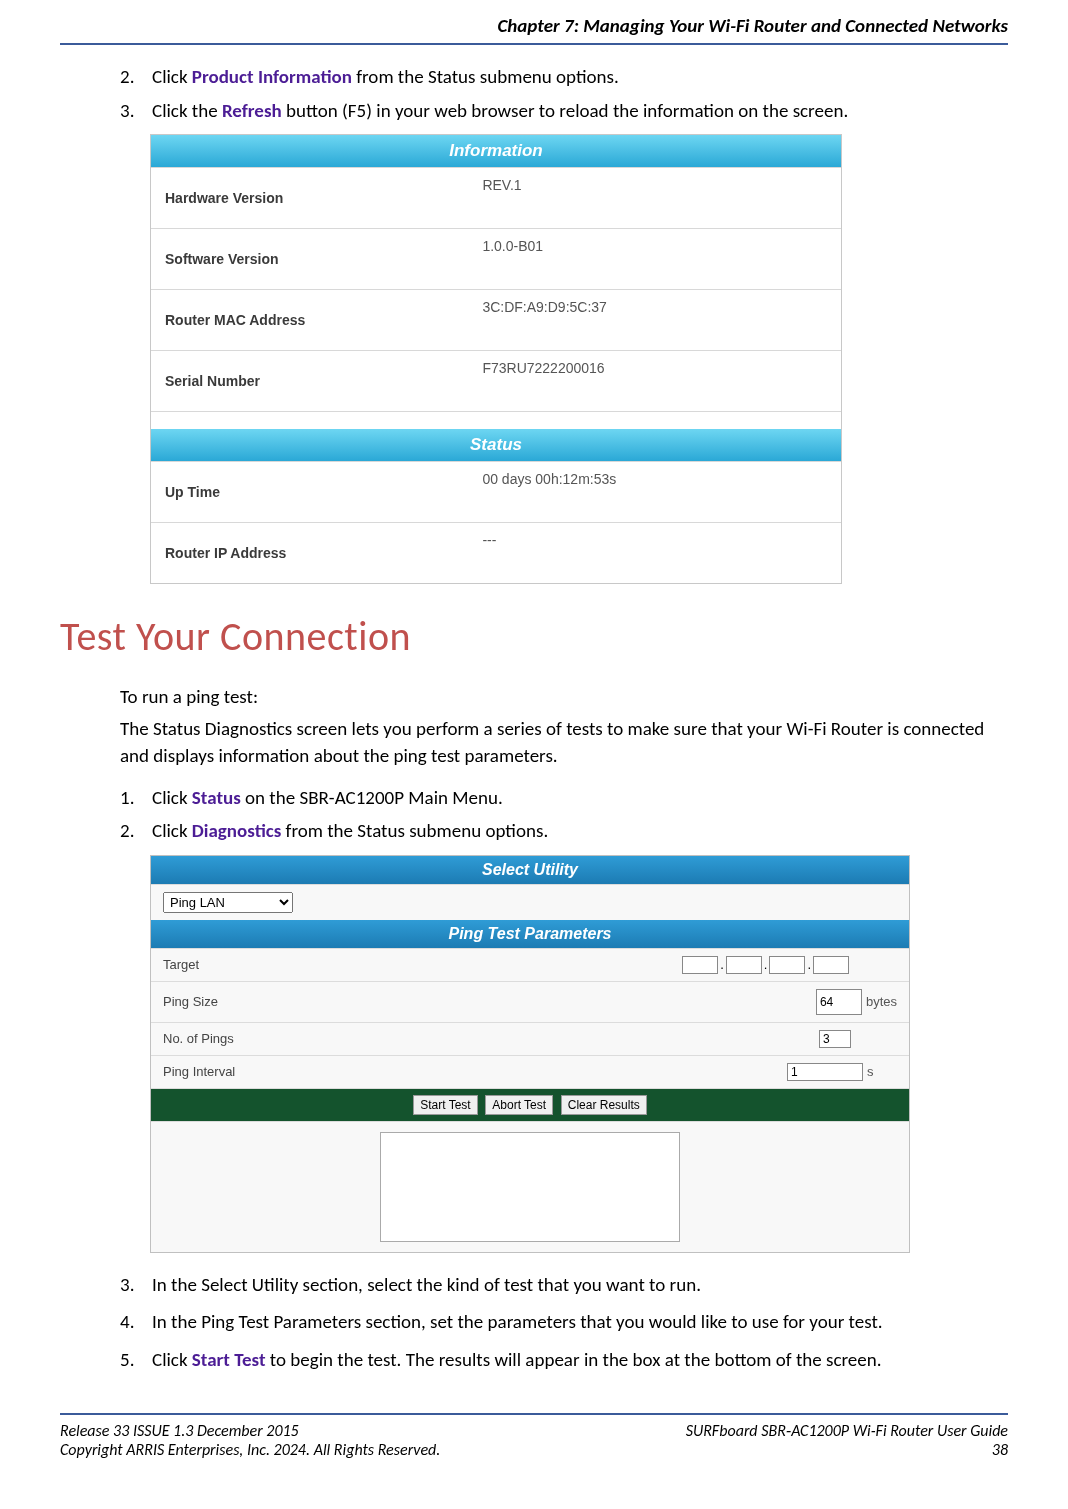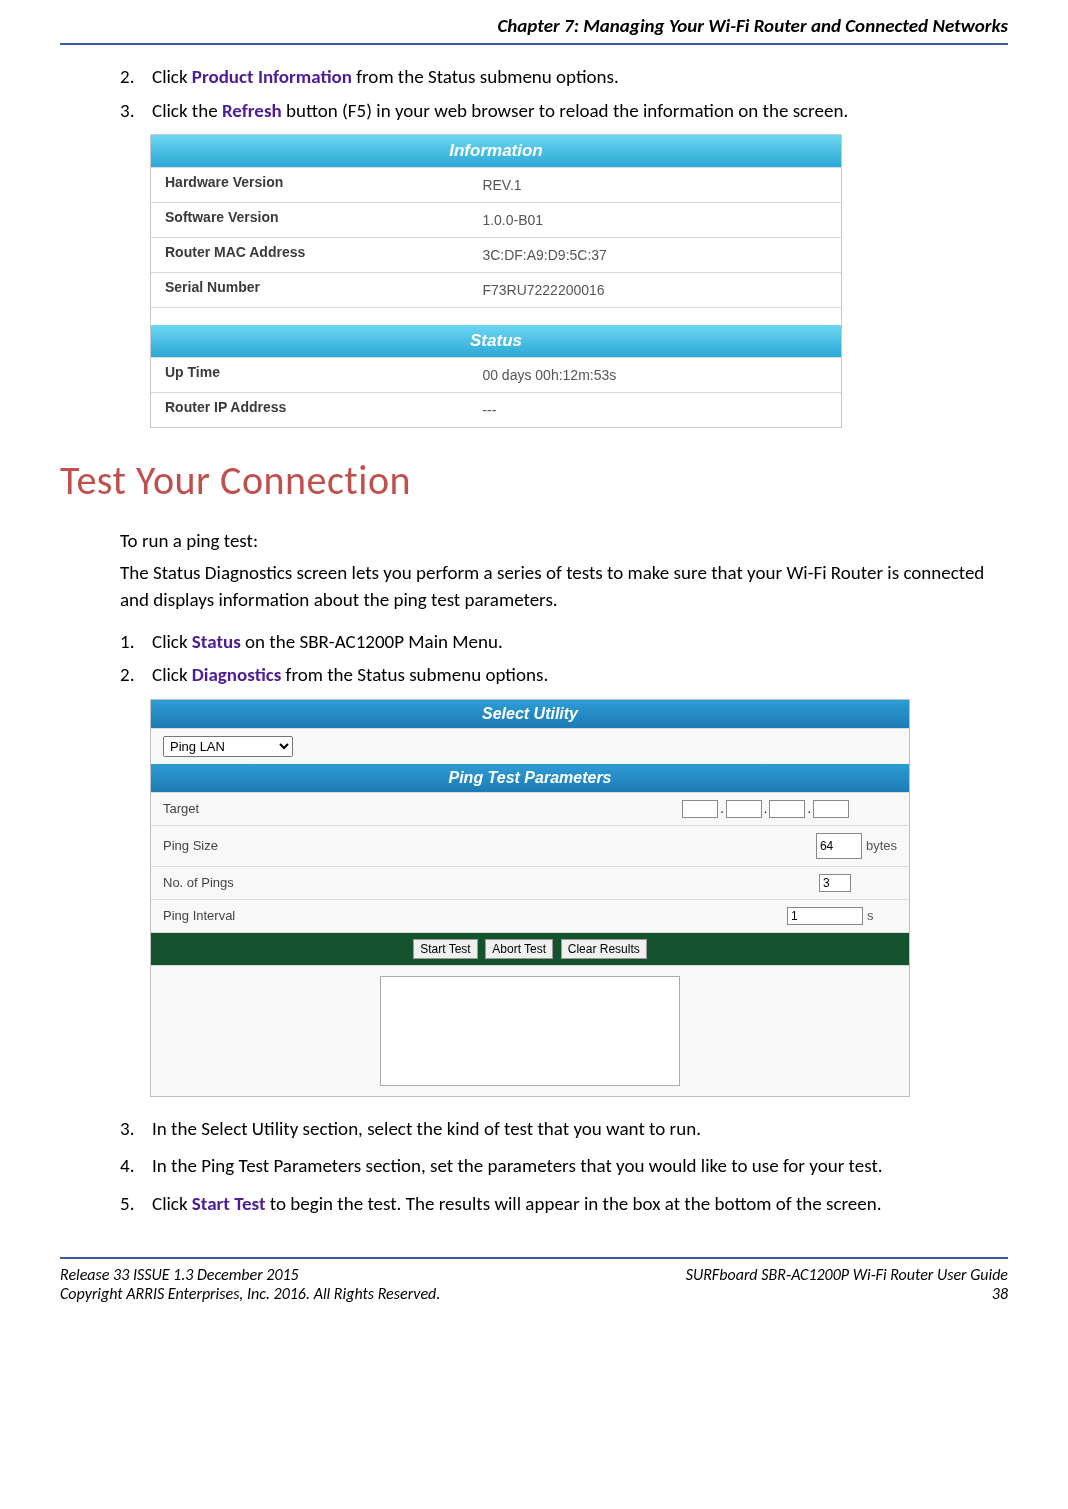--- a/index.html
+++ b/index.html
@@ -68,21 +68,21 @@
   font-style: italic;
 }
 .rt-row {
   display: flex;
   border-top: 1px solid #d8d8d8;
   font-size: 14px;
   background: #fff;
 }
 .rt-row .label {
   width: 46%;
-  padding: 6px 14px;
+  padding: 22px 14px;
   font-weight: bold;
   color: #3a3a3a;
 }
 .rt-row .value {
   flex: 1;
   padding: 9px 14px;
   color: #555;
 }
 .spacer-row { height: 18px; background: #fff; border-top: 1px solid #d8d8d8; }
 
@@ -289,18 +289,18 @@
       </li>
     </ol>
   </div>
 
   <div class="footer">
     <div class="footer-row">
       <span>Release 33 ISSUE 1.3    December 2015</span>
       <span>SURFboard SBR‑AC1200P Wi-Fi Router User Guide</span>
     </div>
     <div class="footer-row">
-      <span>Copyright ARRIS Enterprises, Inc. 2016. All Rights Reserved.</span>
+      <span>Copyright ARRIS Enterprises, Inc. 2024. All Rights Reserved.</span>
       <span>38</span>
     </div>
   </div>
 
 </div>
 
 </body></html>

